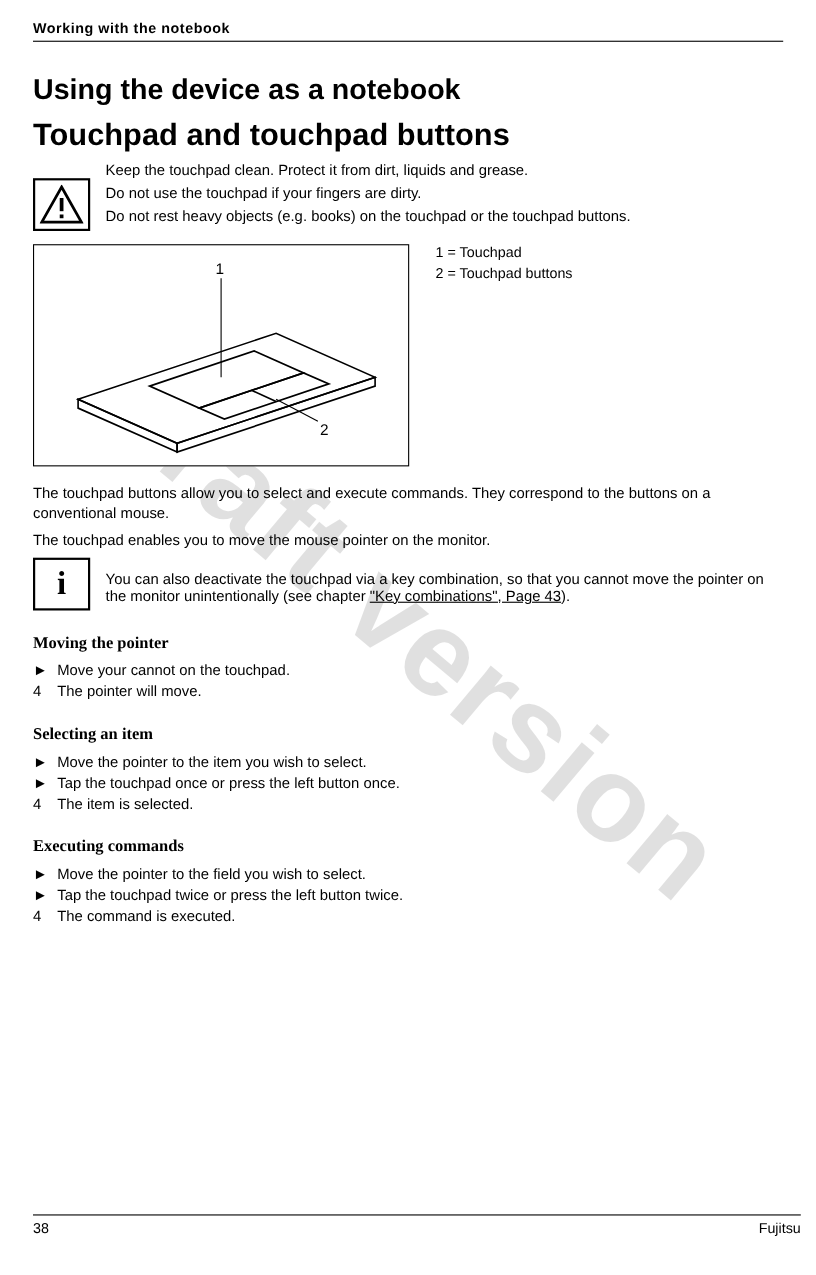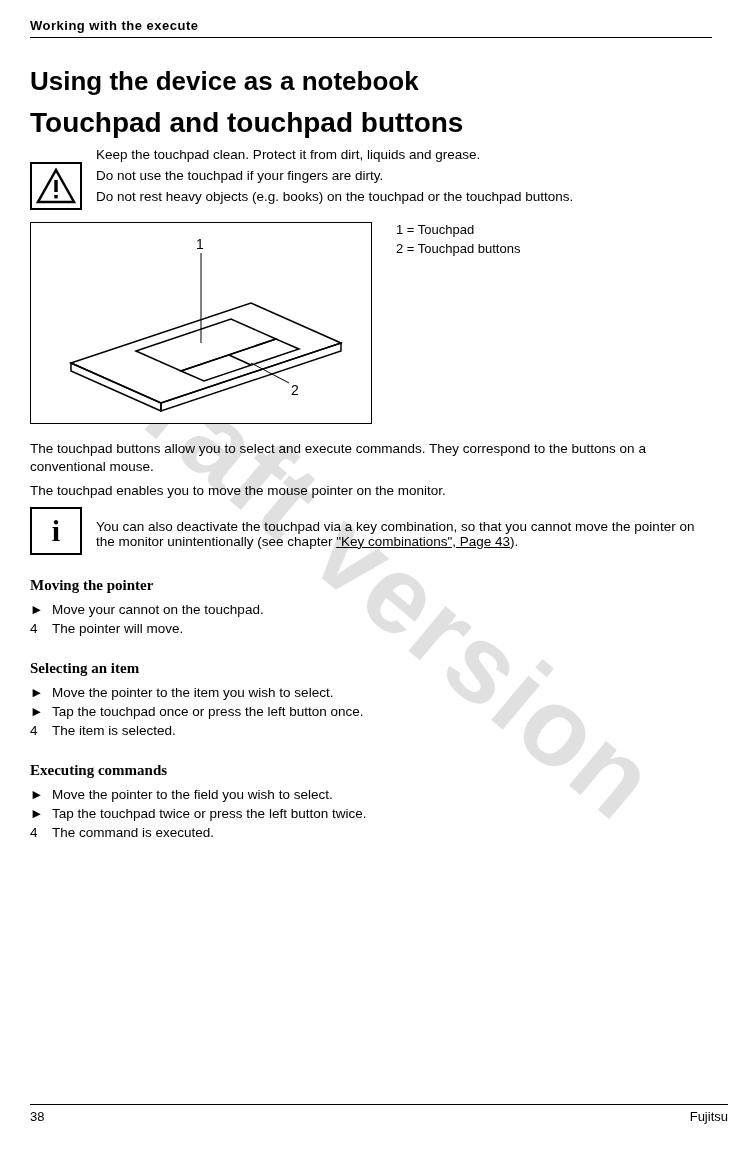--- a/index.html
+++ b/index.html
@@ -122,21 +122,21 @@
     font-size: 13px;
   }
 </style>
 </head>
 <body>
 
 <div class="page">
   <div class="watermark">Draft version</div>
 
   <div class="content">
-    <div class="running-head">Working  with  the  execute</div>
+    <div class="running-head">Working  with  the  notebook</div>
     <hr class="hr-top">
 
     <h1>Using the device as a notebook</h1>
     <h2>Touchpad and touchpad buttons</h2>
 
     <div class="callout">
       <div class="callout-icon">
         <svg width="40" height="36" viewBox="0 0 40 36">
           <polygon points="20,2 38,34 2,34" fill="none" stroke="#000" stroke-width="2.5"></polygon>
           <rect x="18.3" y="12" width="3.4" height="12" fill="#000"></rect>

